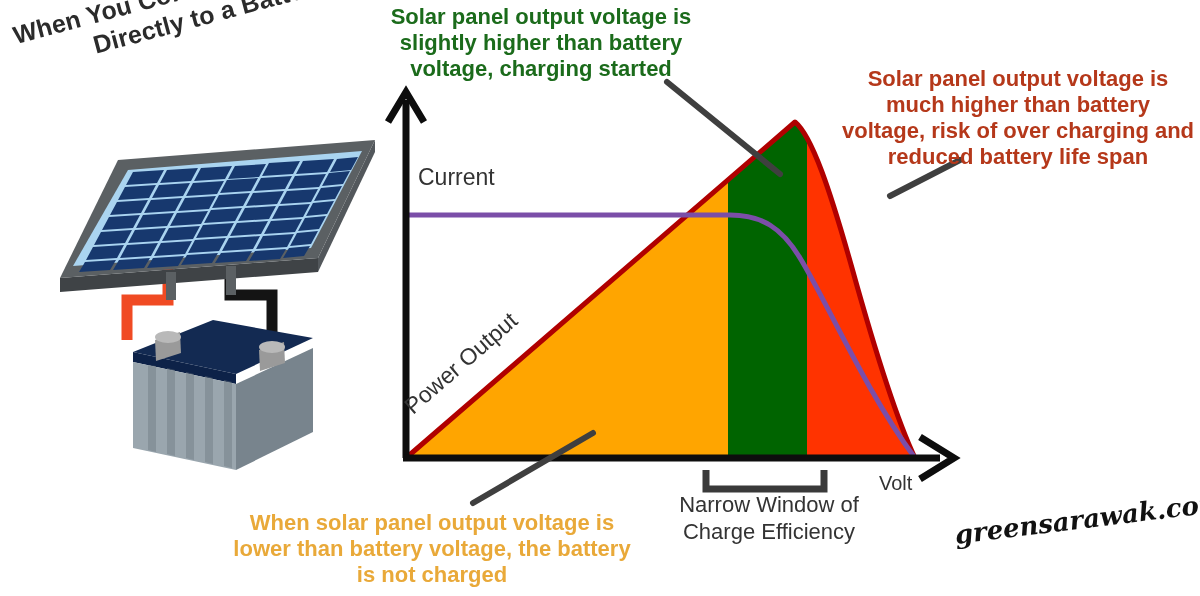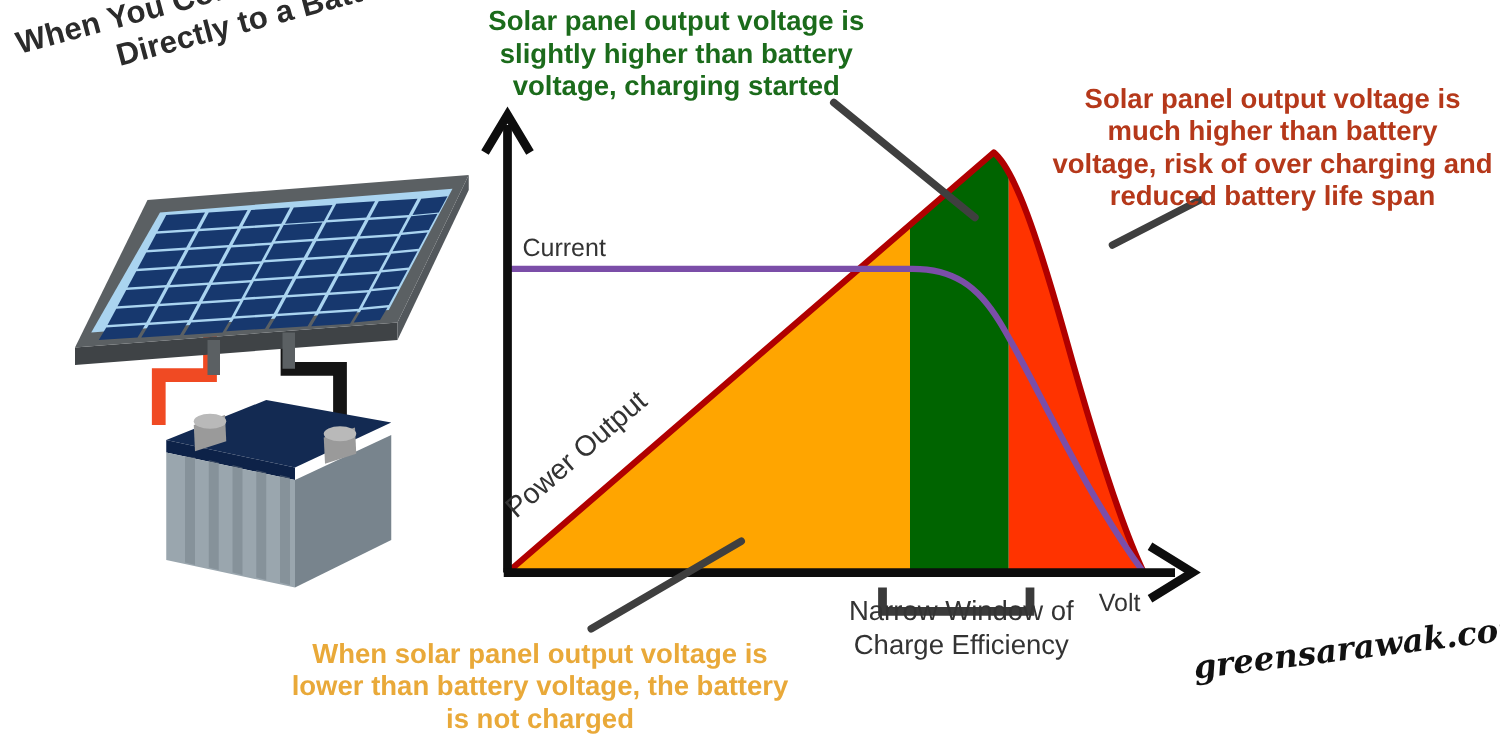--- a/index.html
+++ b/index.html
@@ -24,28 +24,28 @@
     font-size:22px;font-weight:700;color:#1b6b1b;
   }
   .note-red{
     left:838px;top:66px;width:360px;text-align:center;
     font-size:22px;font-weight:700;color:#b5381a;
   }
   .note-orange{
     left:222px;top:510px;width:420px;text-align:center;
     font-size:22px;font-weight:700;color:#e9a939;
   }
-  .lbl-current{left:418px;top:188px;font-size:20px;color:#333;}
+  .lbl-current{left:418px;top:164px;font-size:23px;color:#333;}
   .lbl-power{
     left:408px;top:396px;font-size:23px;color:#333;
     transform:rotate(-41deg);transform-origin:0 50%;
   }
   .lbl-volt{left:879px;top:472px;font-size:20px;color:#333;}
   .lbl-window{
-    left:664px;top:476px;width:210px;text-align:center;
+    left:664px;top:492px;width:210px;text-align:center;
     font-size:22px;color:#333;line-height:1.22;
   }
   .watermark{
     left:955px;top:520px;font-size:26px;font-weight:700;font-style:italic;
     color:#111;font-family:"DejaVu Serif", serif;
     transform:rotate(-7deg);transform-origin:0 50%;
   }
 </style>
 </head>
 <body>

